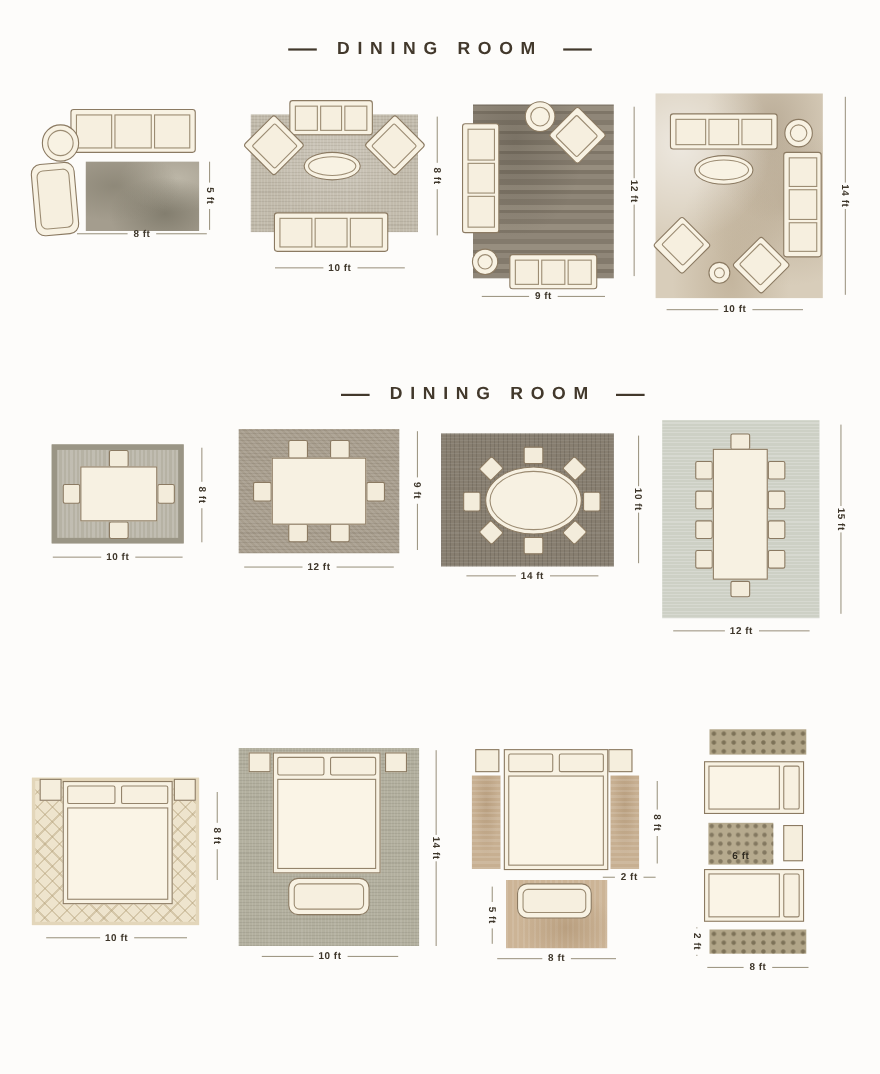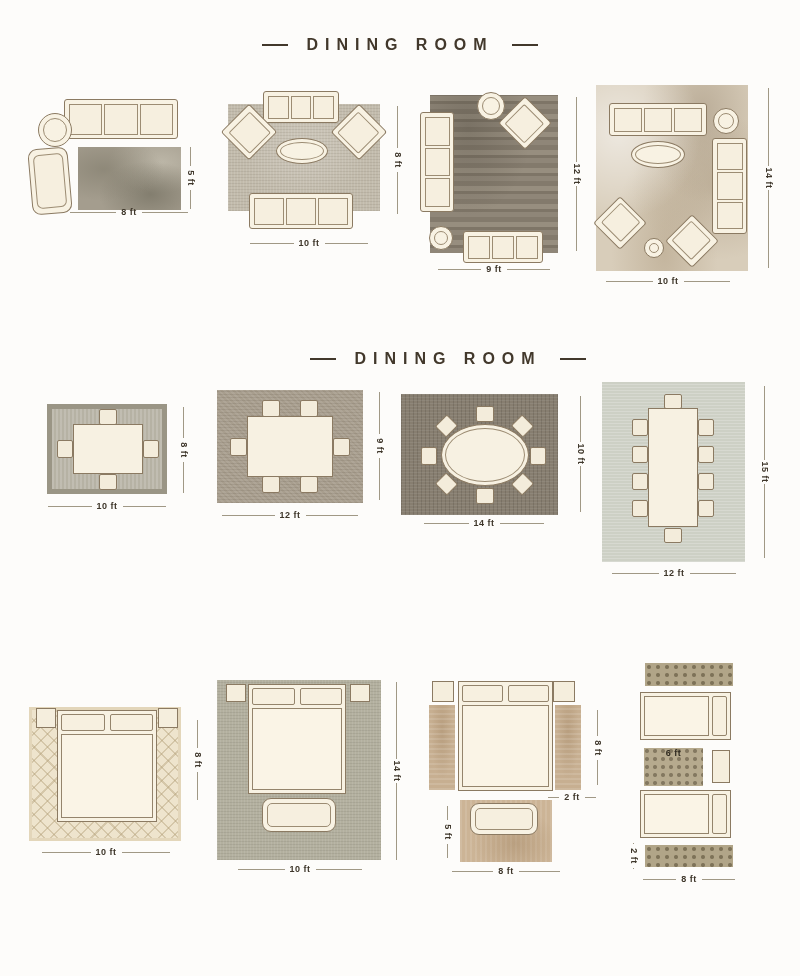--- a/index.html
+++ b/index.html
@@ -27,21 +27,21 @@
   .rug-lr4{background:radial-gradient(ellipse at 15% 25%,rgba(255,255,255,.55),transparent 45%),radial-gradient(ellipse at 80% 55%,rgba(148,128,100,.35),transparent 50%),radial-gradient(ellipse at 45% 90%,rgba(165,145,115,.4),transparent 45%),radial-gradient(ellipse at 70% 15%,rgba(120,100,75,.3),transparent 40%),#d8cdba;}
   .rug-dr1{border:5px solid #9a9585;background:repeating-linear-gradient(90deg,rgba(255,255,255,.15) 0 2px,transparent 2px 4px),#b6b2a4;}
   .rug-dr2{background:repeating-linear-gradient(45deg,rgba(255,255,255,.08) 0 2px,transparent 2px 4px),repeating-linear-gradient(0deg,rgba(90,80,65,.15) 0 1px,transparent 1px 3px),#a89e8e;}
   .rug-dr3{background:repeating-linear-gradient(0deg,rgba(255,255,255,.07) 0 1px,transparent 1px 3px),repeating-linear-gradient(90deg,rgba(40,35,28,.15) 0 1px,transparent 1px 4px),#877e70;}
   .rug-dr4{background:repeating-linear-gradient(0deg,rgba(255,255,255,.2) 0 1px,transparent 1px 3px),#cdd0c5;}
   .rug-bd1{border:3px solid #e3d6ba;background:repeating-linear-gradient(45deg,transparent 0 8px,rgba(176,156,116,.4) 8px 9.5px),repeating-linear-gradient(135deg,transparent 0 8px,rgba(176,156,116,.4) 8px 9.5px),#eee4cd;}
   .rug-bd2{background:repeating-linear-gradient(90deg,rgba(255,255,255,.08) 0 1px,transparent 1px 3px),repeating-linear-gradient(0deg,rgba(85,82,70,.12) 0 1px,transparent 1px 3px),#b3b09f;}
   .rug-run{background:repeating-linear-gradient(0deg,rgba(255,255,255,.12) 0 2px,transparent 2px 5px),radial-gradient(ellipse at 50% 30%,rgba(150,120,85,.3),transparent 60%),#c7af91;}
   .rug-bd3f{background:radial-gradient(ellipse at 60% 70%,rgba(150,120,85,.35),transparent 55%),repeating-linear-gradient(90deg,rgba(255,255,255,.1) 0 2px,transparent 2px 5px),#ccb496;}
   .rug-dots{background:radial-gradient(circle 1.5px at 4px 4px,#7d7258 1.5px,transparent 2.5px),#b1a588;background-size:9px 8px;}
-  .rug-bd4m{background:radial-gradient(circle 1.5px at 3px 3px,rgba(80,70,50,.5) 1.5px,transparent 2.5px),#b6aa8e;background-size:8px 8px;display:flex;justify-content:center;}
+  .rug-bd4m{background:radial-gradient(circle 1.5px at 3px 3px,rgba(80,70,50,.5) 1.5px,transparent 2.5px),#b6aa8e;background-size:8px 8px;display:flex;align-items:flex-end;justify-content:center;}
   .rug-label{font-size:9px;font-weight:bold;color:#2f2a20;padding-bottom:3px;letter-spacing:.5px;}
 
   
   .f{position:absolute;background:#f8f2e3;border:1px solid #8b7a62;}
   .cushion{border:1px solid #9c8c73;background:#f6efdf;}
   .sofa{display:flex;gap:2px;padding:4px 4px 3px;border-radius:3px;}
   .sofa .cushion{flex:1;}
   .sofa.v{flex-direction:column;padding:4px 3px 4px 4px;}
   .armchair{display:flex;padding:5px 4px 3px;border-radius:3px;}
   .armchair .cushion{flex:1;border-radius:2px;}

